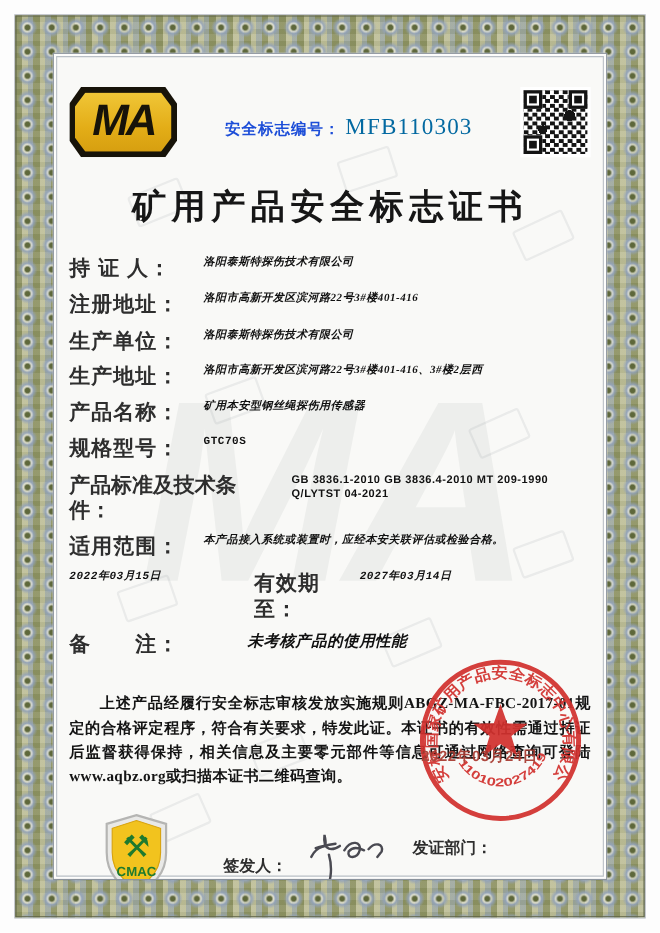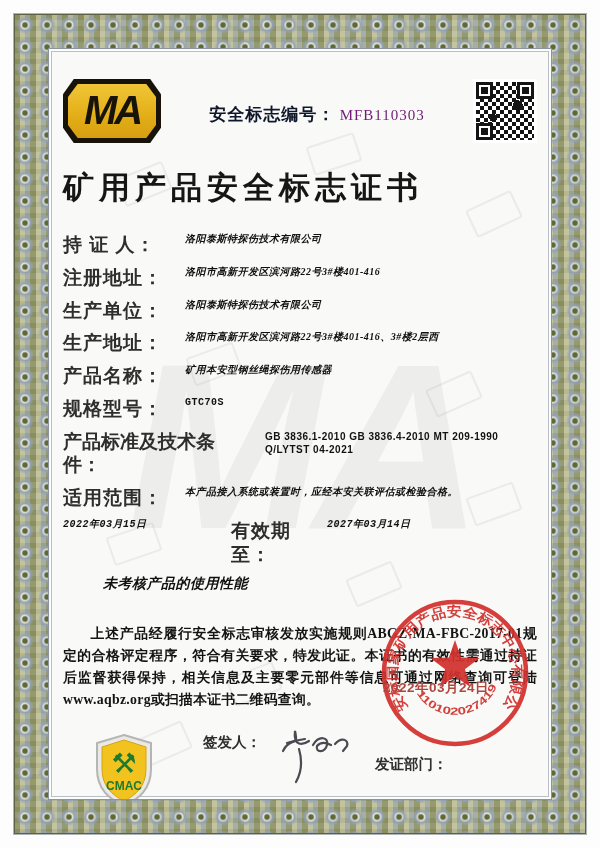--- a/index.html
+++ b/index.html
@@ -46,38 +46,38 @@
     position:absolute;inset:5px;
     clip-path:polygon(11% 0%,89% 0%,100% 24%,100% 76%,89% 100%,11% 100%,0% 76%,0% 24%);
     background:linear-gradient(180deg,#f0c637 0%,#e3ad17 60%,#d79f10 100%);
     display:flex;align-items:center;justify-content:center;
   }
   .ma-badge .ma-text{
     font-family:"Liberation Sans",sans-serif;font-weight:bold;font-style:italic;
     font-size:40px;color:#171309;letter-spacing:-3px;transform:translateY(-1px);
   }
   .serial{flex:1;text-align:center;padding-top:24px;white-space:nowrap;}
-  .serial .lab{font-size:17px;color:#0f172a;font-weight:600;letter-spacing:1px;}
-  .serial .val{font-family:"Liberation Serif",serif;font-size:15px;color:#701a75;letter-spacing:1px;}
+  .serial .lab{font-size:14px;color:#1d4ed8;font-weight:600;letter-spacing:1px;}
+  .serial .val{font-family:"Liberation Serif",serif;font-size:21px;color:#0369a1;letter-spacing:1px;}
   .qr{width:64px;height:64px;flex:none;position:relative;background:#fff;padding:2px;box-sizing:border-box;}
   .qr .modules{
     position:absolute;inset:3px;
     background:
       radial-gradient(circle at 30% 62%, #141414 0 4px, transparent 4px),
       radial-gradient(circle at 72% 40%, #141414 0 5px, transparent 5px),
       repeating-conic-gradient(#141414 0% 25%, #ffffff 0% 50%);
     background-size:100% 100%,100% 100%,8px 8px;
   }
   .finder{position:absolute;width:17px;height:17px;border:3px solid #141414;background:#fff;box-sizing:border-box;}
   .finder::after{content:"";position:absolute;inset:2px;background:#141414;}
   .f-tl{top:3px;left:3px;} .f-tr{top:3px;right:3px;} .f-bl{bottom:3px;left:3px;}
 
   
   .title{
-    text-align:left;margin-top:24px;
+    text-align:center;margin-top:24px;
     font-family:"Liberation Serif",serif;font-weight:bold;
     font-size:31px;color:#161616;letter-spacing:5px;
   }
 
   
   .fields{margin-top:24px;}
   .row{display:flex;align-items:flex-start;margin-bottom:9px;line-height:1.25;}
   .flabel{flex:none;width:122px;font-size:19px;color:#2e2e2e;font-weight:600;letter-spacing:1px;}
   .fvalue{
     flex:1;font-family:"Liberation Serif",serif;font-weight:bold;font-style:italic;
@@ -97,21 +97,21 @@
   .paragraph{
     margin-top:30px;
     font-family:"Liberation Serif",serif;font-weight:bold;
     font-size:13.8px;color:#141414;line-height:1.6;text-align:justify;
     text-indent:2em;letter-spacing:.3px;
   }
 
   
   .footer{margin-top:22px;display:flex;align-items:flex-start;position:relative;}
   .cmac{margin-left:28px;flex:none;}
-  .sign-group{display:flex;align-items:flex-start;margin-left:46px;}
+  .sign-group{display:flex;align-items:center;margin-left:46px;margin-top:22px;}
   .sign-label,.dept-label{font-size:14.5px;color:#2e2e2e;font-weight:600;white-space:nowrap;}
   .signature{margin-left:8px;margin-top:-12px;flex:none;}
   .dept-group{margin-left:14px;margin-top:22px;}
 
   
   .stamp{position:absolute;left:330px;top:548px;width:152px;height:152px;z-index:3;opacity:.93;}
   .stamp-date{
     position:absolute;left:4px;top:82px;z-index:4;white-space:nowrap;
     font-size:13.5px;font-weight:bold;color:#a83a30;letter-spacing:.5px;
   }
@@ -195,20 +195,21 @@
             <div class="pair">
               <span class="fvalue">2022年03月15日</span>
             </div>
             <div class="pair valid">
               <span class="flabel">有效期至：</span>
               <span class="fvalue">2027年03月14日</span>
             </div>
           </div>
 
           <div class="row remark">
+            <span class="flabel">备　　注：</span>
             <span class="fvalue">未考核产品的使用性能</span>
           </div>
         </div>
 
         <div class="paragraph">上述产品经履行安全标志审核发放实施规则ABGZ-MA-FBC-2017-01规定的合格评定程序，符合有关要求，特发此证。本证书的有效性需通过持证后监督获得保持，相关信息及主要零元部件等信息可通过网络查询可登陆www.aqbz.org或扫描本证书二维码查询。</div>
 
         <div class="footer">
           <svg class="cmac" width="66" height="76" viewBox="0 0 66 76">
             <path d="M33 2 L60 10 L60 36 C60 56 48 66 33 73 C18 66 6 56 6 36 L6 10 Z" fill="#e9e9e7" stroke="#b5b5b3" stroke-width="2"></path>
             <path d="M33 7 L55 14 L55 36 C55 53 45 62 33 68 C21 62 11 53 11 36 L11 14 Z" fill="#f2c31e" stroke="#d8a20e" stroke-width="1"></path>

